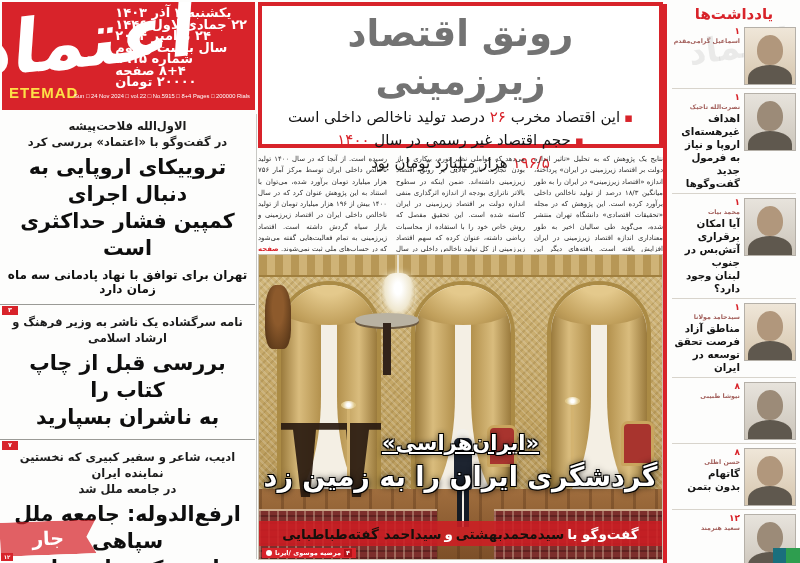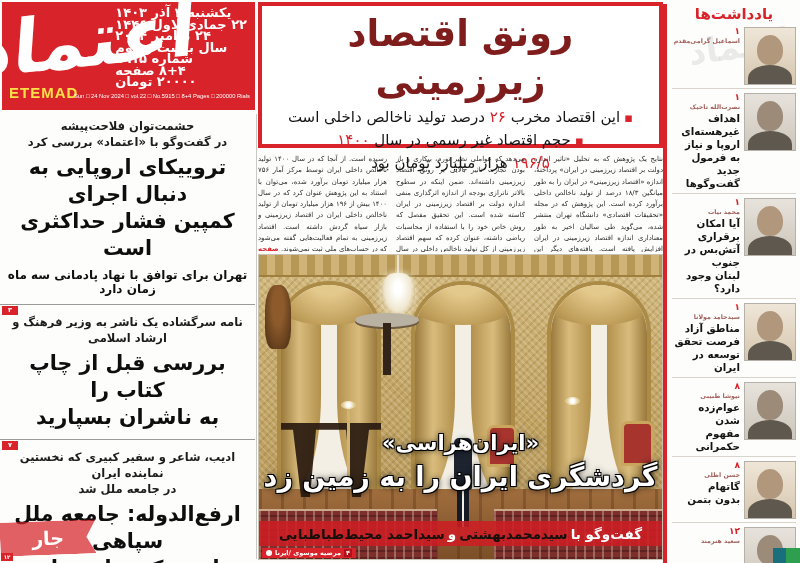--- a/index.html
+++ b/index.html
@@ -41,21 +41,21 @@
                  clip-path:polygon(0 0,100% 0,90% 50%,100% 100%,0 100%);
                  transform:rotate(-2deg); }
   .banner-tab { position:absolute; left:1px; bottom:2px; width:12px; height:8px; background:#d8232a;
                 color:#fff; font-size:5.5px; font-weight:bold; display:flex; align-items:center;
                 justify-content:center; z-index:7; }
 
   
   .main { position:absolute; left:258px; top:2px; width:405px; }
   .head-box { border:4px solid #d8232a; background:#fff; height:146px; text-align:center;
               padding-top:4px; }
-  .head-title { font-size:37px; font-weight:bold; color:#7f1d1d; line-height:48px; }
+  .head-title { font-size:37px; font-weight:bold; color:#737373; line-height:48px; }
   .hl-line { font-size:15px; font-weight:normal; color:#151515; line-height:23px; }
   .hl-line .sq::before { content:"▪ "; color:#d8232a; font-size:13px; }
   .hl-red { color:#d8232a; }
 
   .body-cols { display:flex; flex-direction:row; gap:9px; margin-top:6px; height:98px;
                overflow:hidden; }
   .bcol { flex:1; font-size:6.9px; line-height:11.3px; color:#2b2b2b; text-align:justify; }
   .read-more { color:#d8232a; font-weight:bold; }
 
   
@@ -114,21 +114,21 @@
   .cand::before { content:""; position:absolute; top:-6px; left:-6px; width:15px; height:8px;
                   background:radial-gradient(circle,#fff 20%,#e0c98c 70%); border-radius:50%; }
   .cand.k1 { left:88px; top:152px; }
   .cand.k2 { left:312px; top:148px; }
   .vase { position:absolute; left:6px; top:30px; width:26px; height:64px;
           background:radial-gradient(ellipse at 50% 35%, #8d5a2c 30%, #5d3a1a 80%);
           border-radius:40% 40% 30% 30%; }
 
   .cap-quote { position:absolute; left:0; right:0; top:176px; text-align:center; color:#fff;
                font-size:21px; font-weight:bold;
-               text-shadow:1px 1px 0 #000,-1px 1px 0 #000,1px -1px 0 #000,-1px -1px 0 #000,0 0 6px #000; }
+               text-shadow:1px 1px 0 #000,-1px 1px 0 #000,1px -1px 0 #000,-1px -1px 0 #000,0 0 6px #000;text-decoration:underline; }
   .cap-head { position:absolute; left:0; right:0; top:206px; text-align:center; color:#fff;
               font-size:27px; font-weight:bold;
               text-shadow:1px 1px 0 #000,-1px 1px 0 #000,1px -1px 0 #000,-1px -1px 0 #000,0 0 7px #000; }
   .cap-strip { position:absolute; left:0; right:0; bottom:13px; height:25px;
                background:rgba(205,30,35,.88); display:flex; align-items:center; justify-content:center;
                font-size:13.5px; font-weight:bold; color:#fff; gap:3px; }
   .cap-strip .dark { color:#16100c; }
   .credit { position:absolute; left:3px; bottom:1px; background:#d8232a; color:#fff;
             font-size:6.5px; font-weight:bold; padding:1px 4px; display:flex; align-items:center; gap:3px; }
   .credit .cam { width:6px; height:6px; border-radius:50%; background:#fff; display:inline-block; }
@@ -174,21 +174,21 @@
       <div>شماره ۵۹۱۵</div>
       <div>۸+۴ صفحه</div>
       <div>۲۰۰۰۰ تومان</div>
     </div>
     <div class="logo-en">ETEMAD</div>
     <div class="mh-info">Sun □ 24 Nov 2024 □ vol.22 □ No.5915 □ 8+4 Pages □ 200000 Rials</div>
   </div>
 
   <div class="left-col">
     <div>
-      <div class="story-kicker">حشمت‌توان فلاحت‌پیشه
+      <div class="story-kicker">الاول‌الله فلاحت‌پیشه
 در گفت‌وگو با «اعتماد» بررسی کرد</div>
       <div class="story-title">تروییکای اروپایی به دنبال اجرای
 کمپین فشار حداکثری است</div>
       <div class="story-sub">تهران برای توافق با نهاد پادمانی سه ماه زمان دارد</div>
     </div>
     <div class="rule">
       <div class="page-tab">۳</div>
     </div>
 
     <div>
@@ -270,21 +270,21 @@
       <div class="torso"></div>
       <div class="legs"></div>
     </div>
 
     <div class="cap-quote">«ایران‌هراسی»</div>
     <div class="cap-head">گردشگری ایران را به زمین زد</div>
     <div class="cap-strip">
       <span>گفت‌وگو با</span>
       <span class="dark">سیدمحمدبهشتی</span>
       <span>و</span>
-      <span class="dark">سیداحمد محیط‌طباطبایی</span>
+      <span class="dark">سیداحمد گفته‌طباطبایی</span>
     </div>
     <div class="credit">
       <span class="pnum">۴</span>
       <span>مرضیه موسوی /ایرنا</span>
       <span class="cam"></span>
     </div>
   </div>
 
   <div class="sidebar-rule"></div>
   <div class="sidebar">
@@ -334,22 +334,20 @@
 توسعه در ایران</div>
       </div>
     </div>
     <div class="sb-div"></div>
 
     <div class="note-item">
       <div class="note-photo gray"></div>
       <div class="note-text">
         <div class="note-page">۸</div>
         <div class="note-author">نیوشا طبیبی</div>
-        <div class="note-title">عوام‌زده شدن
-مفهوم حکمرانی</div>
       </div>
     </div>
     <div class="sb-div"></div>
 
     <div class="note-item">
       <div class="note-photo warm"></div>
       <div class="note-text">
         <div class="note-page">۸</div>
         <div class="note-author">حسن اظلی</div>
         <div class="note-title">گاتهام

